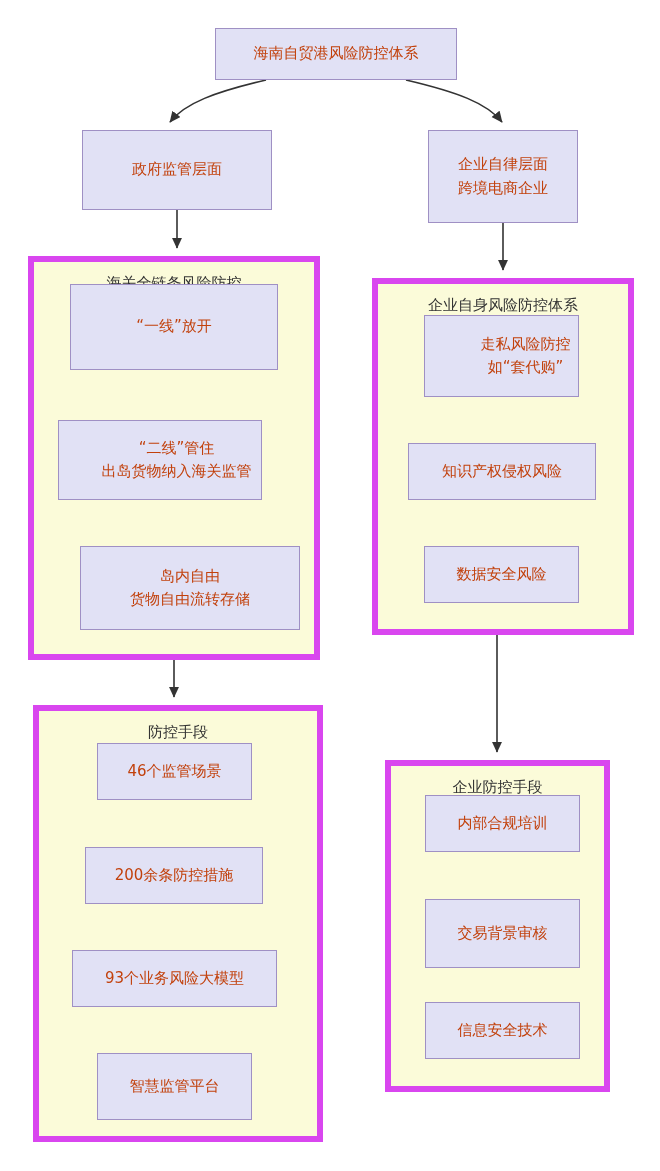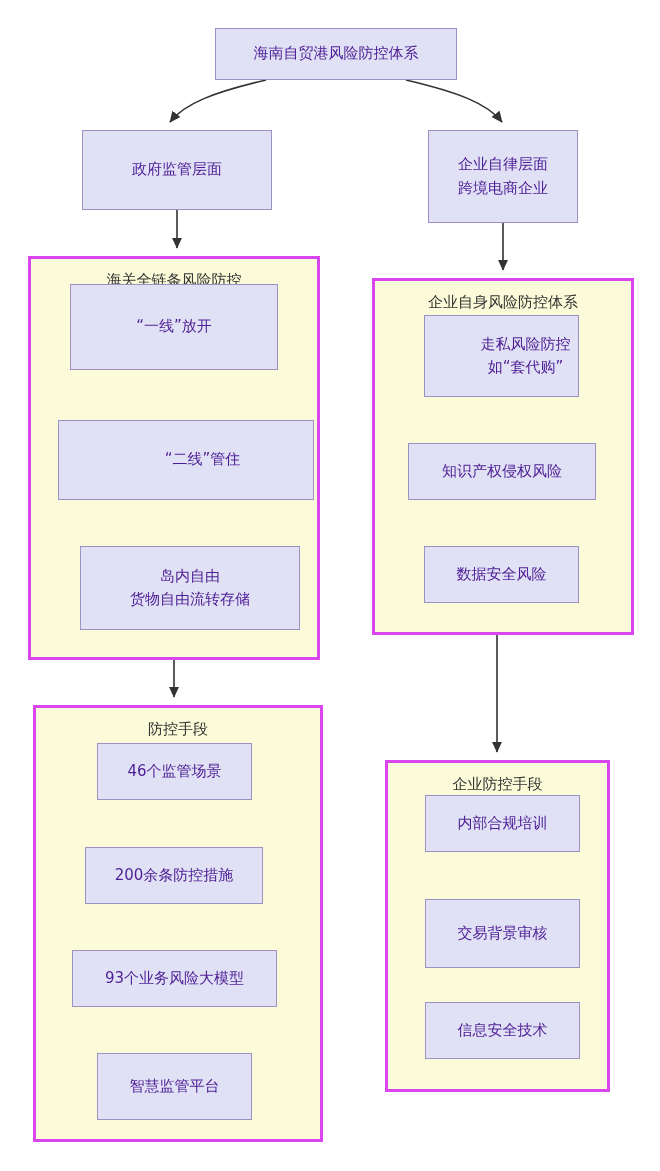--- a/index.html
+++ b/index.html
@@ -31,32 +31,32 @@
   }
   .node {
     position: absolute;
     box-sizing: border-box;
     background: #e1e1f5;
     border: 1px solid #9f90c4;
     display: flex;
     flex-direction: column;
     align-items: center;
     justify-content: center;
-    color: #4c1d95;
+    color: #c2410c;
     font-size: 15px;
     line-height: 1.55;
     text-align: center;
     white-space: nowrap;
   }
   .node .line2 { display: block; }
   .group {
     position: absolute;
     box-sizing: border-box;
     background: #fbfbd9;
-    border: 3px solid #d946ef;
+    border: 6px solid #d946ef;
   }
   .group-title {
     position: absolute;
     left: 0;
     right: 0;
     text-align: center;
     font-size: 15px;
     color: #333333;
     white-space: nowrap;
   }
@@ -90,22 +90,23 @@
       <div class="node" style="left: 428px; top: 130px; width: 150px; height: 93px;">
         <span>企业自律层面</span>
         <span class="line2">跨境电商企业</span>
       </div>
       <div class="group" style="left: 28px; top: 256px; width: 292px; height: 404px;">
         <div class="group-title" style="top: 12px;">海关全链条风险防控</div>
       </div>
       <div class="node" style="left: 70px; top: 284px; width: 208px; height: 86px;">
         <span>“一线”放开</span>
       </div>
-      <div class="node" style="left: 58px; top: 420px; width: 256px; height: 80px; padding-left: 33px;">
+      <div class="node" style="left: 58px; top: 420px; width: 204px; height: 80px; padding-left: 33px;">
         <span>“二线”管住</span>
+        <span class="line2">出岛货物纳入海关监管</span>
       </div>
       <div class="node" style="left: 80px; top: 546px; width: 220px; height: 84px;">
         <span>岛内自由</span>
         <span class="line2">货物自由流转存储</span>
       </div>
       <div class="group" style="left: 33px; top: 705px; width: 290px; height: 437px;">
         <div class="group-title" style="top: 12px;">防控手段</div>
       </div>
       <div class="node" style="left: 97px; top: 743px; width: 155px; height: 57px;">
         <span>46个监管场景</span>

